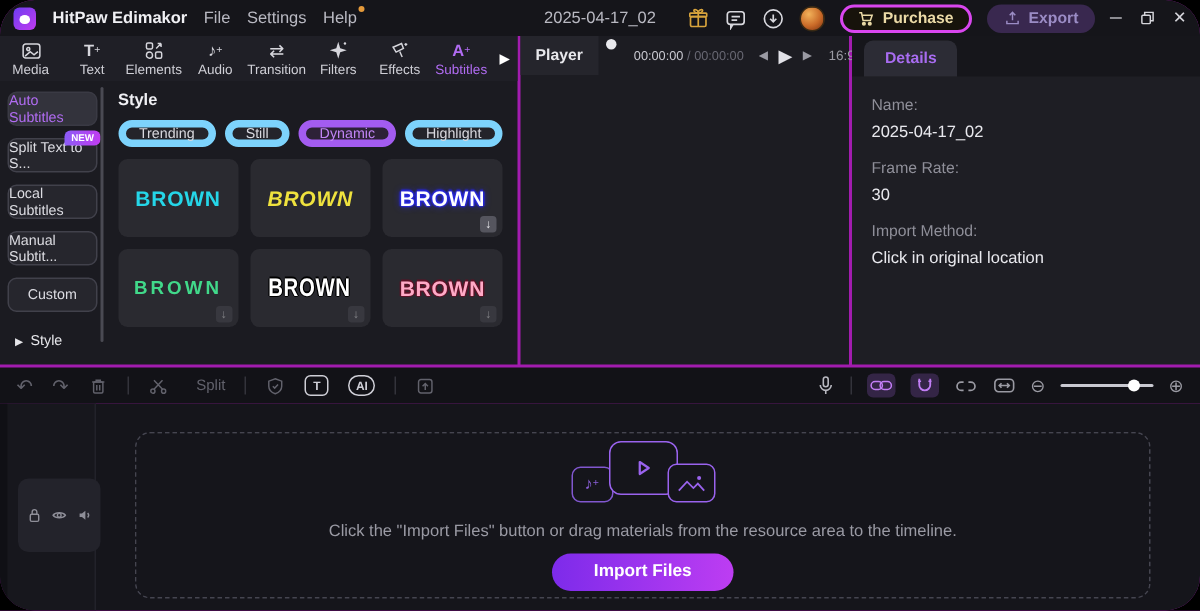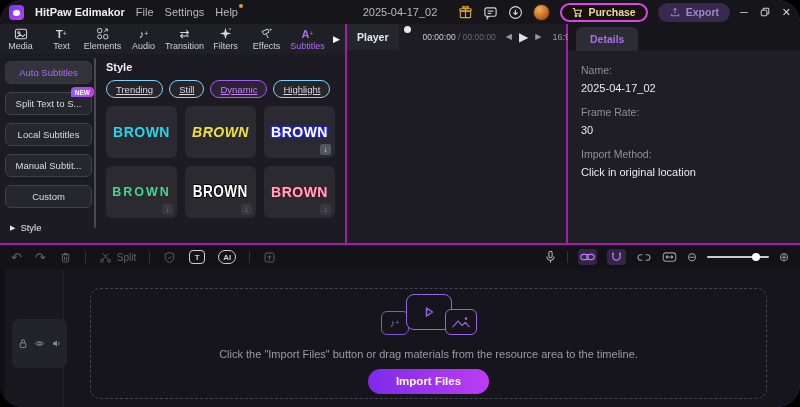--- a/index.html
+++ b/index.html
@@ -38,21 +38,21 @@
   .sidebar-scroll { position:absolute; right:0; top:4px; width:2px; height:170px; background:#4a4a53; border-radius:1px; }
   .side-item { height:23px; border:1px solid #41414b; background:#26262d; border-radius:6px; display:flex; align-items:center; justify-content:center; margin-bottom:8px; color:#dcdce2; font-size:9.5px; position:relative; }
   .side-item.active { background:#33333c; border-color:#3a3a44; color:#b16cf2; }
   .badge-new { position:absolute; top:-6px; right:-3px; background:linear-gradient(90deg,#8b5cf6,#c13bf0); color:#fff; font-size:6.5px; padding:1.5px 4px; border-radius:4px 4px 4px 1px; font-weight:bold; }
   .side-style { border:none; background:none; justify-content:flex-start; gap:5px; padding-left:5px; color:#e6e6ea; }
   .side-style .tri { font-size:7px; color:#e6e6ea; }
 
   .style-content { flex:1; padding:7px 10px 6px 10px; display:flex; flex-direction:column; }
   .style-title { font-weight:bold; font-size:11px; color:#f0f0f4; }
   .pill-row { display:flex; gap:6px; margin:7px 0 8px; }
-  .pill { border:1px solid #7dd3fc; border-radius:9.5px; padding:0 9px; height:18px; font-size:9.5px; color:#d8d8de; background:#24242a; display:flex; align-items:center;text-decoration:underline; }
+  .pill { border:5px solid #7dd3fc; border-radius:9.5px; padding:0 9px; height:18px; font-size:9.5px; color:#d8d8de; background:#24242a; display:flex; align-items:center; }
   .pill.active { border-color:#a35cf0; color:#c184f5; background:#2d2137; }
   .tile-grid { display:grid; grid-template-columns:repeat(3,1fr); gap:8px; }
   .tile { height:52px; background:#2a2a30; border-radius:6px; display:flex; align-items:center; justify-content:center; position:relative; overflow:hidden; }
   .tile .dl { position:absolute; right:4px; bottom:3px; width:11px; height:11px; background:#4a4a52; border-radius:2.5px; color:#e6e6ea; font-size:8px; line-height:11px; text-align:center; opacity:.45; }
   .tile .dl.strong { opacity:1; background:#55555e; }
   .bt { font-weight:900; font-size:14px; letter-spacing:.5px; }
   .bt-cyan   { color:#25d6e8; }
   .bt-yellow { color:#efe23e; font-style:italic; }
   .bt-blue   { color:#fff; text-shadow:-1px 0 1px #2828e0, 1px 0 1px #2828e0, 0 -1px 1px #2828e0, 0 1px 1px #2828e0, 0 0 5px #2828e0; }
   .bt-green  { color:#41d98a; font-size:12.5px; letter-spacing:2px; font-weight:800; }
@@ -86,21 +86,21 @@
   .details-tabstrip { height:27px; background:#16161b; display:flex; align-items:flex-end; padding-left:8px; }
   .details-tab { background:#2c2c35; border-radius:6px 6px 0 0; padding:6px 14px 6px; color:#a86cf0; font-size:10.5px; font-weight:bold; }
   .details-body { padding:13px 13px; display:flex; flex-direction:column; gap:12px; }
   .field-label { color:#8f8f99; font-size:10.5px; margin-bottom:6px; }
   .field-value { color:#e9e9ee; font-size:11px; }
 
   
   .timeline-toolbar { position:absolute; left:0; right:0; top:245px; height:24px; background:#121217; display:flex; align-items:center; padding:0 11px; gap:13px; }
   .tt-ic { display:flex; align-items:center; color:#62626c; font-size:13px; line-height:1; }
   .tt-sep { width:1px; height:12px; background:#33333b; }
-  .split-group { display:flex; align-items:center; gap:5px; color:#62626c; font-size:10px; }
+  .split-group { display:flex; align-items:center; gap:19px; color:#62626c; font-size:10px; }
   .tbx { border:1.2px solid #cfcfd7; border-radius:4px; width:16px; height:14px; display:flex; align-items:center; justify-content:center; color:#cfcfd7; font-size:8px; font-weight:bold; }
   .tbx.ai { border-radius:7px; width:18px; }
   .tt-right { margin-left:auto; display:flex; align-items:center; gap:10px; }
   .pbox { width:19px; height:16px; background:#342546; border-radius:4px; display:flex; align-items:center; justify-content:center; }
   .zoom-glyph { font-size:12px; color:#9a9aa3; line-height:1; }
   .slider { position:relative; width:62px; height:10px; display:flex; align-items:center; }
   .slider-track { width:100%; height:2px; background:#c9c9d1; border-radius:1px; }
   .slider-knob { position:absolute; left:72%; top:1px; width:8px; height:8px; border-radius:50%; background:#fff; }
 
   

